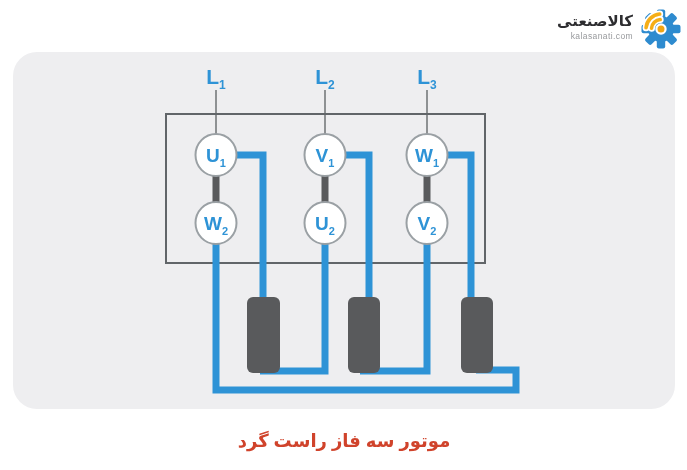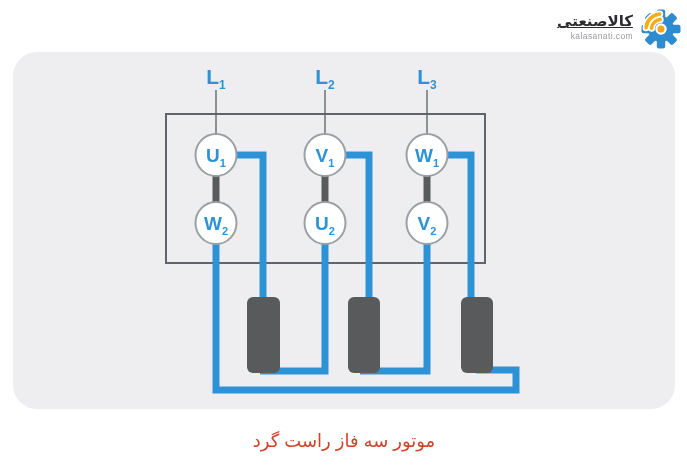--- a/index.html
+++ b/index.html
@@ -10,25 +10,25 @@
   
   .tlabel{font-family:"Liberation Sans","DejaVu Sans",sans-serif;
           font-weight:bold;font-size:19px;fill:#2e93d6;text-anchor:middle;}
   .tlabel .sub{font-size:11px;}
   .llabel{font-family:"Liberation Sans","DejaVu Sans",sans-serif;
           font-weight:bold;font-size:21px;fill:#2e93d6;text-anchor:middle;}
   .llabel .sub{font-size:12px;}
   
   .logo{position:absolute;top:5px;right:5px;display:flex;align-items:center;gap:5px;}
   .logo-text{text-align:right;line-height:1.05;}
-  .logo-fa{font-weight:bold;font-size:15px;color:#2d2d30;text-decoration:underline;}
+  .logo-fa{font-weight:bold;font-size:15px;color:#2d2d30;}
   .logo-domain{font-size:8.5px;color:#97999c;letter-spacing:.4px;margin-top:3px;}
   
   .caption{position:absolute;top:430px;left:13px;width:662px;text-align:center;
-           font-weight:normal;font-size:18px;color:#d0432b;direction:rtl;}
+           font-weight:bold;font-size:18px;color:#d0432b;direction:rtl;}
 </style>
 </head>
 <body>
 
 <div class="stage">
 
   <svg viewBox="0 0 687 470" width="687" height="470">
 
     <rect x="13" y="52" width="662" height="357" rx="24" fill="#eeeef0"></rect>
 

